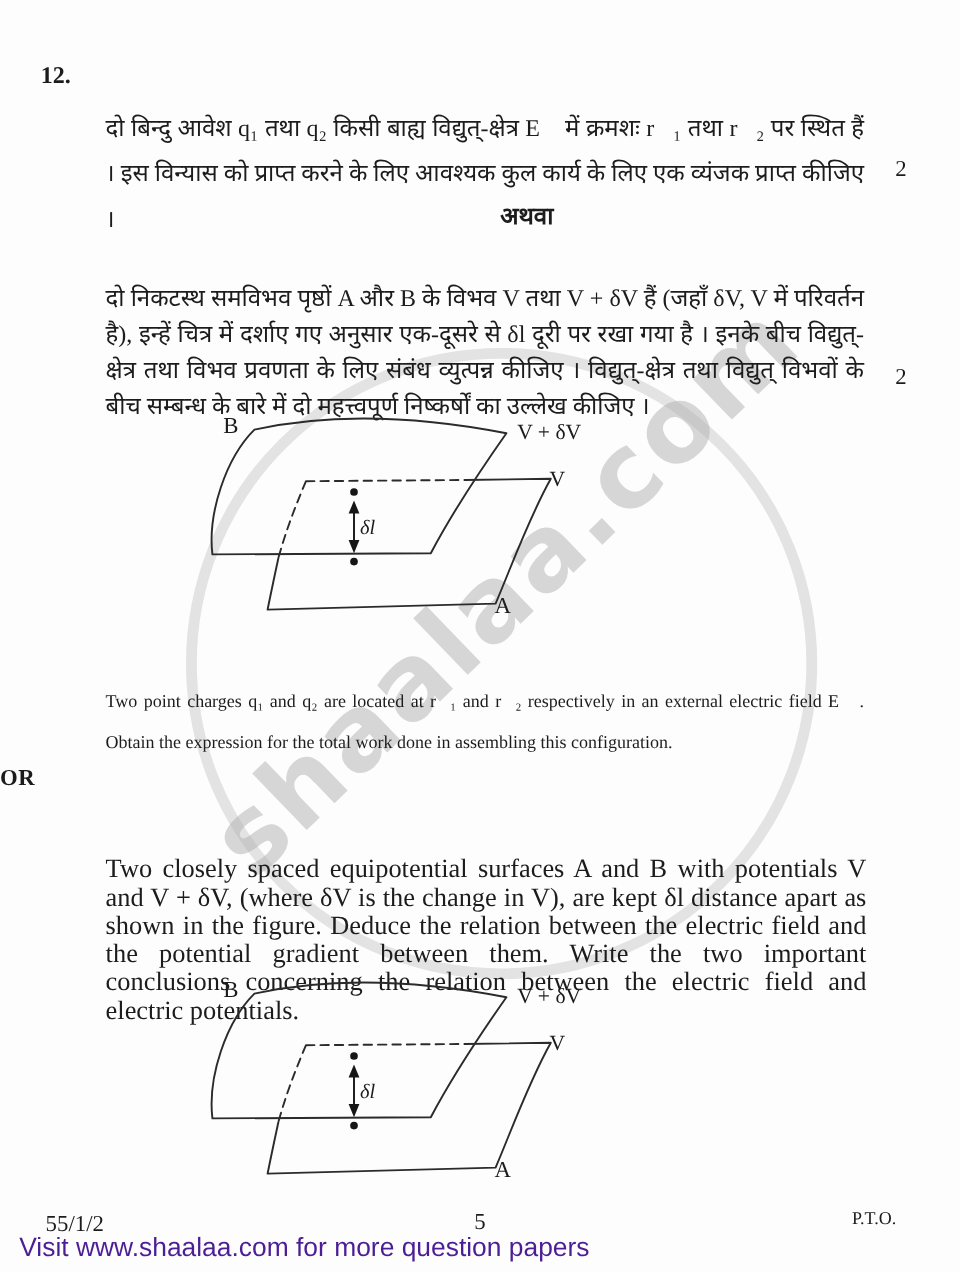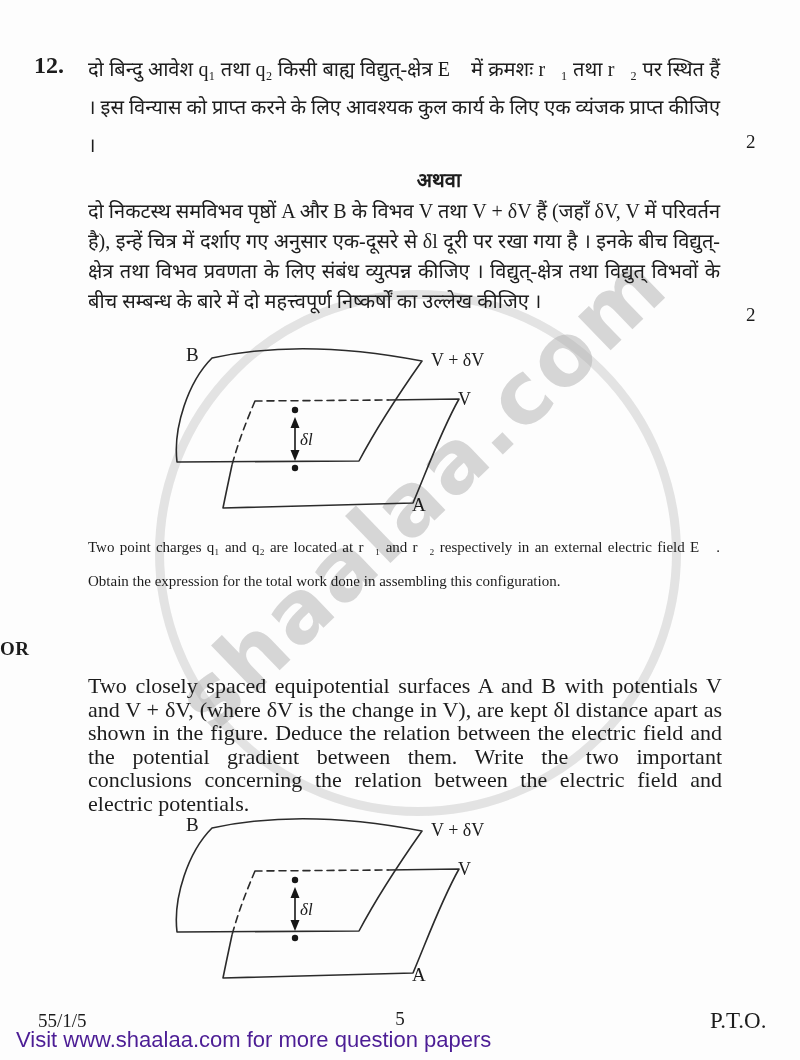--- a/index.html
+++ b/index.html
@@ -23,37 +23,38 @@
     font-family:"DejaVu Sans","Liberation Sans",sans-serif;
     font-weight:bold;font-size:86px;letter-spacing:3px;
     color:rgba(175,175,175,.50);
     z-index:0;white-space:nowrap;
   }
   
   .content{z-index:2;}
   .para{
     text-align:justify;
     z-index:2;
+    margin-top:38px;
   }
-  #q-num{left:34px;top:52px;font-size:24px;font-weight:bold;}
+  #q-num{left:34px;top:52px;font-size:20px;font-weight:bold;}
   #q12-hindi{left:88px;top:50px;width:632px;font-size:20px;line-height:38px;}
   #marks-1{left:746px;top:131px;font-size:19px;}
   #athava{left:0;top:166px;width:800px;text-align:center;font-size:20px;font-weight:bold;padding-left:39px;}
   #hindi-alt{left:88px;top:196px;width:632px;font-size:20px;line-height:30px;}
   #marks-2{left:746px;top:304px;font-size:19px;}
   #eng-main{left:88px;top:530px;width:632px;font-size:15px;line-height:34px;}
   #or-head{left:0;top:638px;width:800px;text-align:left;font-size:19px;font-weight:bold;letter-spacing:.5px;}
   #eng-alt{left:88px;top:674px;width:634px;font-size:22px;line-height:23.5px;}
   .diagram{position:absolute;z-index:2;}
   #diagram-1{left:140px;top:330px;}
   #diagram-2{left:140px;top:800px;}
   
   #paper-code{left:38px;top:1010px;font-size:19px;}
   #page-number{left:0;top:1008px;width:800px;text-align:center;font-size:19px;}
-  #pto{left:710px;top:1008px;font-size:23px;}
+  #pto{left:710px;top:1008px;font-size:15px;}
   #visit-line{
     left:16px;top:1027px;font-size:22px;color:#4c1d95;
     font-family:"Liberation Sans","DejaVu Sans",sans-serif;
     z-index:3;white-space:nowrap;
   }
   svg text{font-family:"Liberation Serif","DejaVu Serif",serif;fill:#1c1c1c;}
 </style>
 </head>
 <body>
 
@@ -101,16 +102,16 @@
   <line x1="155" y1="95" x2="155" y2="124" stroke="#161616" stroke-width="1.6"></line>
   <polygon points="155,87 150.5,98 159.5,98" fill="#161616"></polygon>
   <polygon points="155,131 150.5,120 159.5,120" fill="#161616"></polygon>
   <text x="46" y="31" font-size="19">B</text>
   <text x="291" y="36" font-size="18">V + δV</text>
   <text x="318" y="75" font-size="18">V</text>
   <text x="272" y="181" font-size="19">A</text>
   <text x="160" y="115" font-size="17" font-style="italic">δl</text>
 </svg>
 
-<div class="abs content" id="paper-code">55/1/5</div>
+<div class="abs content" id="paper-code">55/1/2</div>
 <div class="abs content" id="page-number">5</div>
 <div class="abs content" id="pto">P.T.O.</div>
 <div class="abs" id="visit-line">Visit www.shaalaa.com for more question papers</div>
 
 </body></html>

